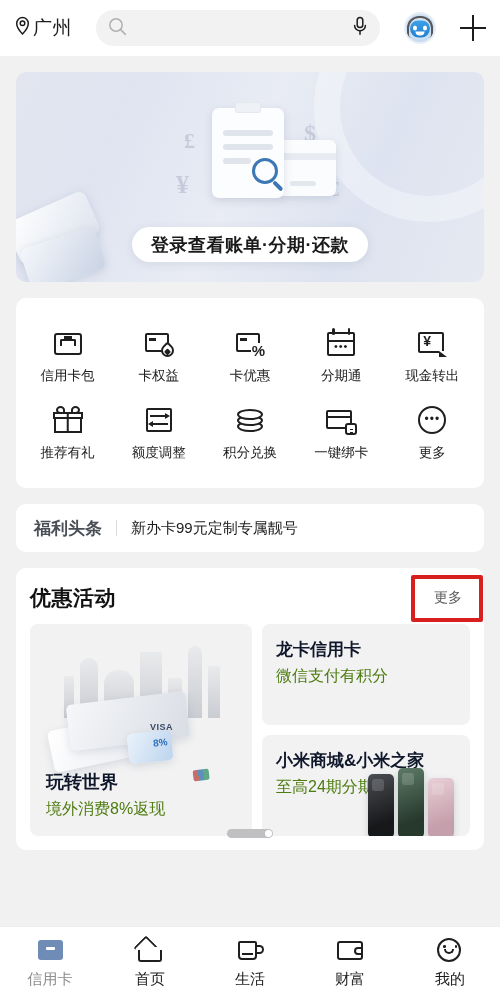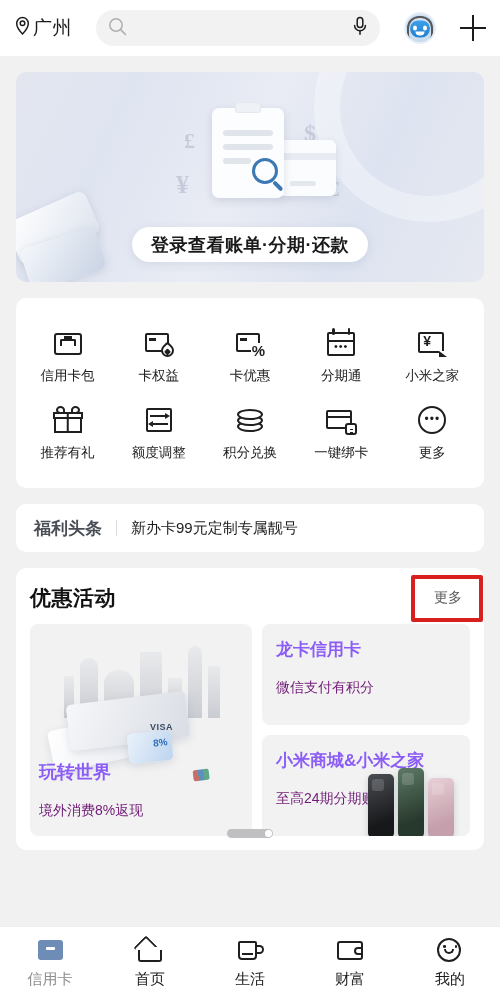--- a/index.html
+++ b/index.html
@@ -206,23 +206,23 @@
   .promo-more { font-size: 14px; color: #585858; padding: 4px 8px; }
   .redbox {
     position: absolute; right: 1px; top: 7px; width: 72px; height: 47px;
     border: 4px solid #d8201f; border-radius: 2px; pointer-events: none;
   }
   .promo-body { display: flex; gap: 10px; }
   .pcard { background: #f2f2f3; border-radius: 8px; position: relative; overflow: hidden; }
   .pcard-left { width: 222px; height: 212px; padding: 0; }
   .pcol { display: flex; flex-direction: column; gap: 10px; flex: 1; }
   .pcard-right { height: 101px; padding: 14px 14px 0; }
-  .p-title { font-size: 17px; font-weight: bold; color: #8b5cf6; }
-  .p-sub { font-size: 14px; color: #701a75; margin-top: 18px; }
-  .pleft-text { position: absolute; left: 9px; bottom: 16px; }
+  .p-title { font-size: 17px; font-weight: bold; color: #0f172a; }
+  .p-sub { font-size: 16px; color: #4d7c0f; margin-top: 5px; }
+  .pleft-text { position: absolute; left: 16px; bottom: 16px; }
   .pleft-text .p-title { font-size: 18px; }
 
   
   .skyline { position: absolute; left: 28px; top: 22px; width: 170px; height: 110px; }
   .skyline .b {
     position: absolute; bottom: 38px; background: linear-gradient(180deg,#e9eaec 0%, #c9ccd2 100%);
     border-radius: 2px 2px 0 0;
   }
   .skyline .b:nth-child(1){ left: 6px; width: 10px; height: 42px; }
   .skyline .b:nth-child(2){ left: 22px; width: 18px; height: 60px; border-radius: 9px 9px 0 0; }
@@ -426,21 +426,21 @@
           </span>
           <span class="glabel">分期通</span>
         </div>
 
         <div class="gitem">
           <span class="gicon i-cash">
             <span class="cardb"></span>
               <span class="yen">¥</span>
               <span class="arr"></span>
           </span>
-          <span class="glabel">小米之家</span>
+          <span class="glabel">现金转出</span>
         </div>
 
         <div class="gitem">
           <span class="gicon i-gift">
             <span class="bow l"></span>
               <span class="bow r"></span>
             <span class="bx"></span>
               <span class="top"></span>
               <span class="mid"></span>
           </span>

